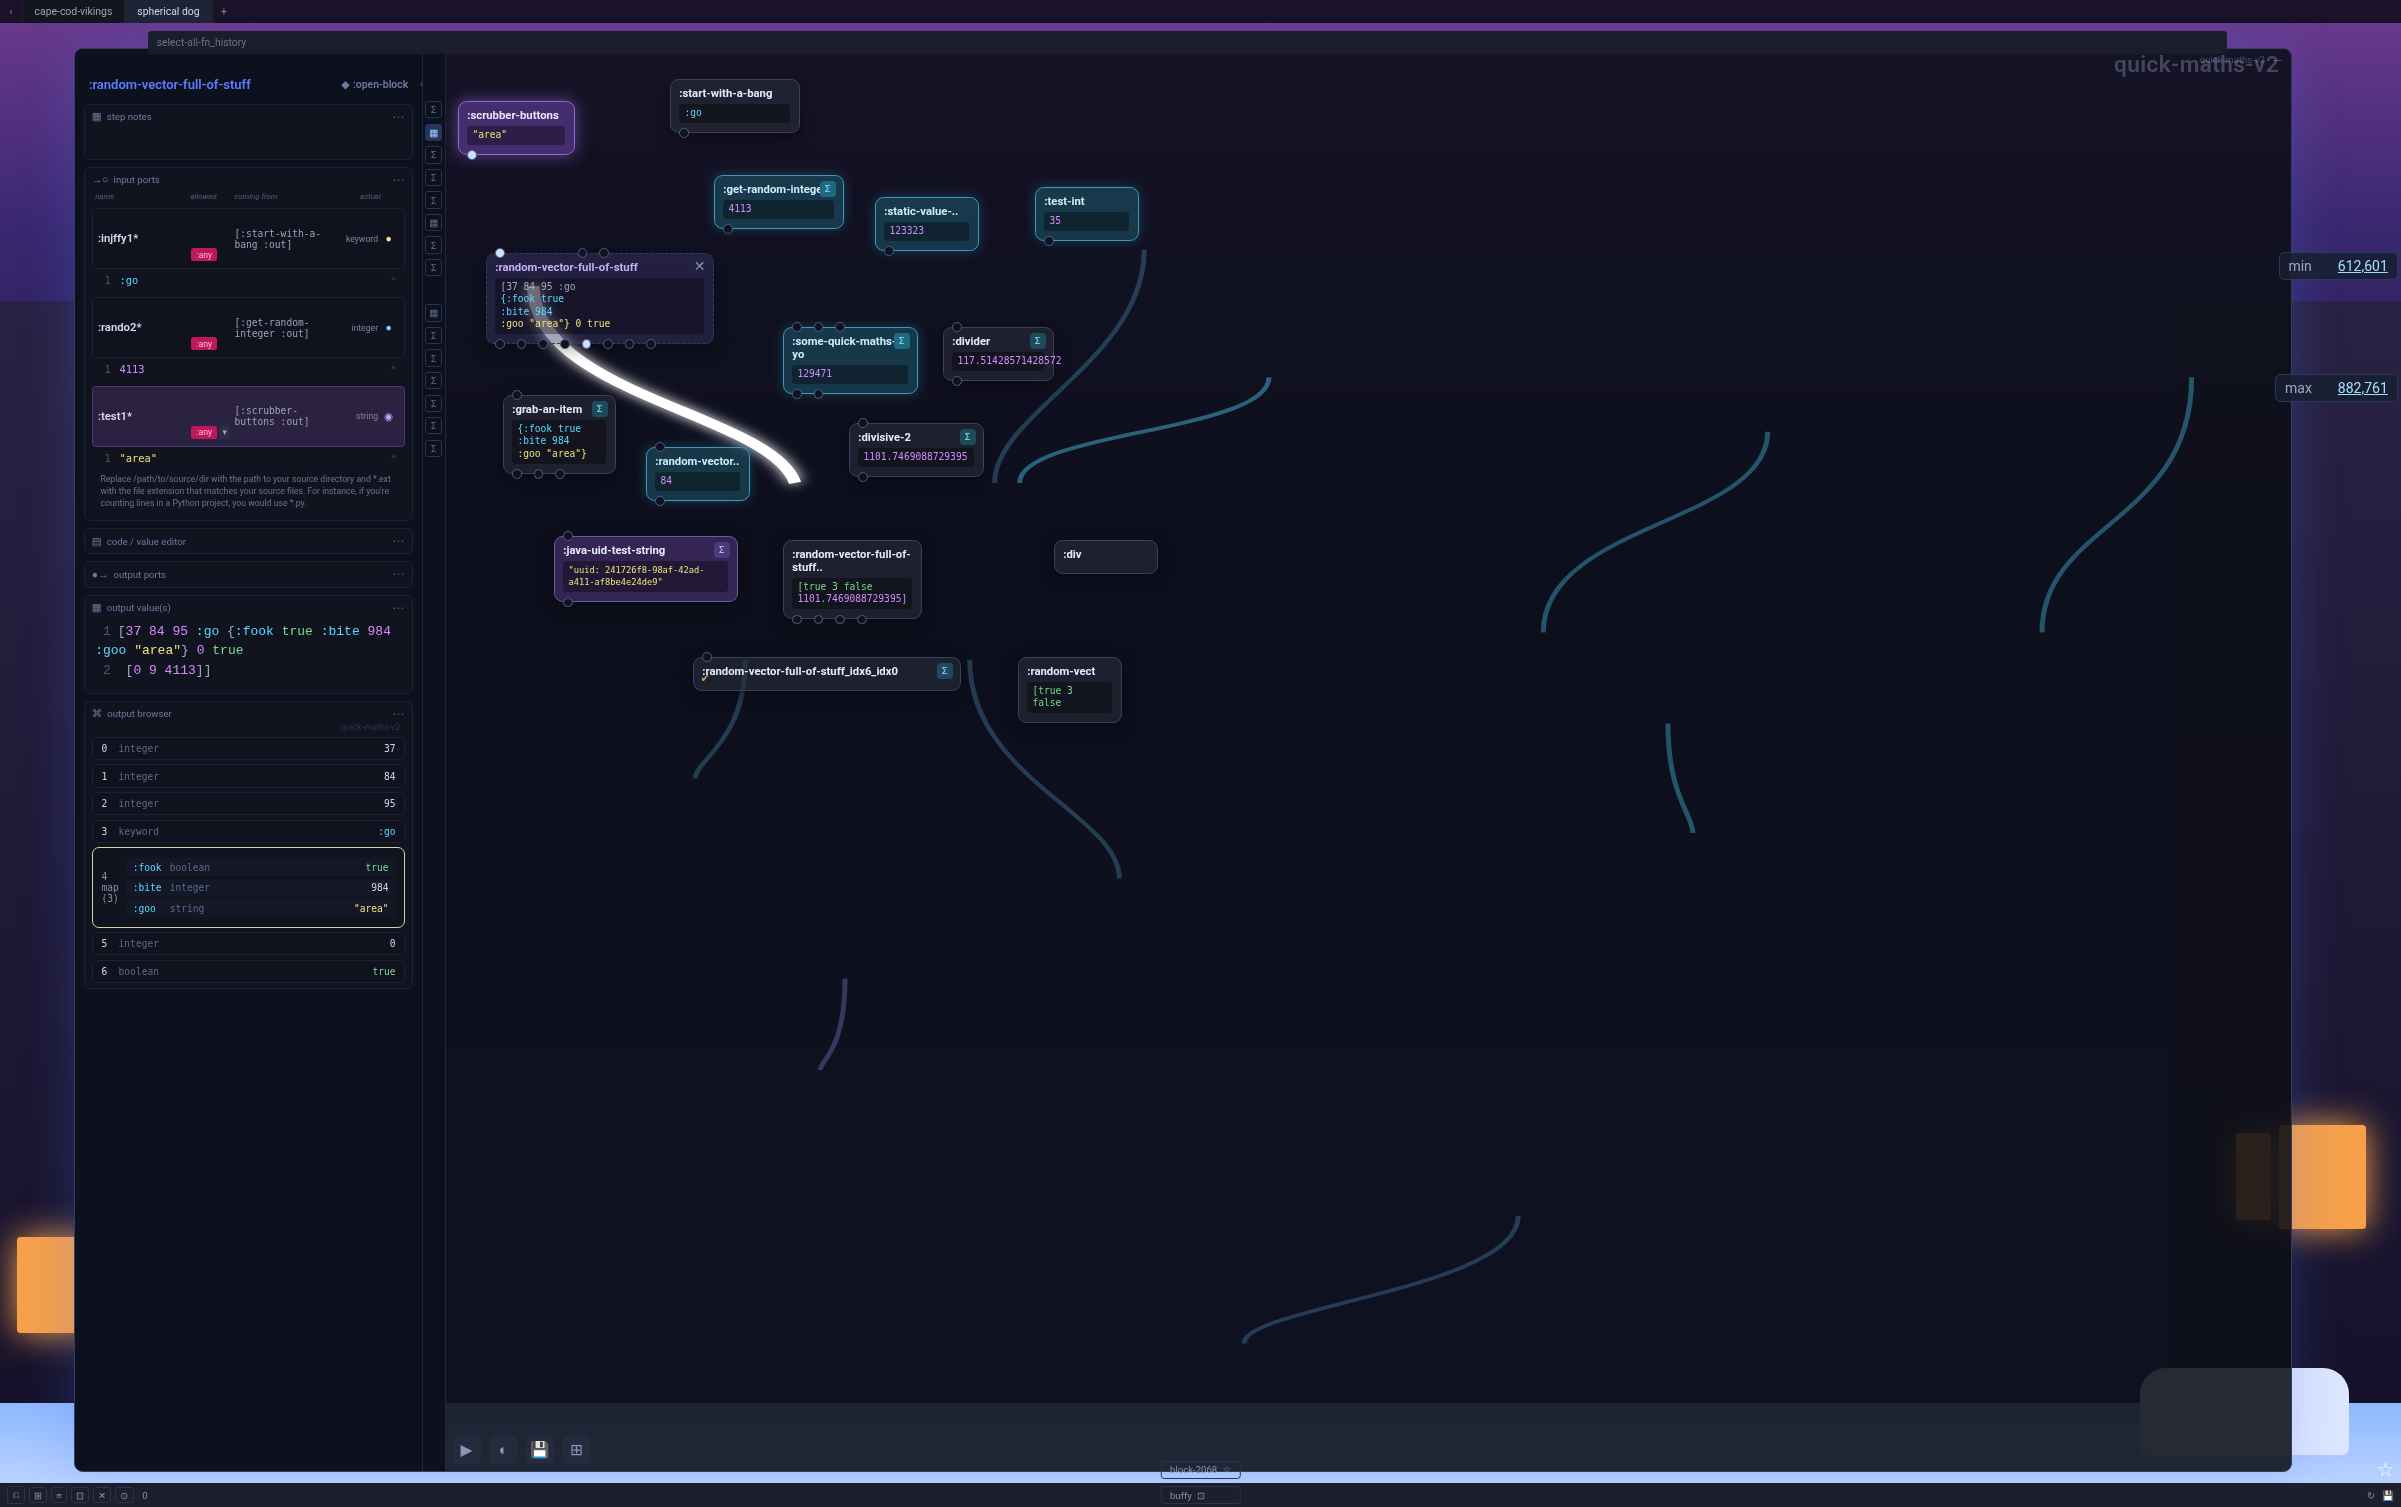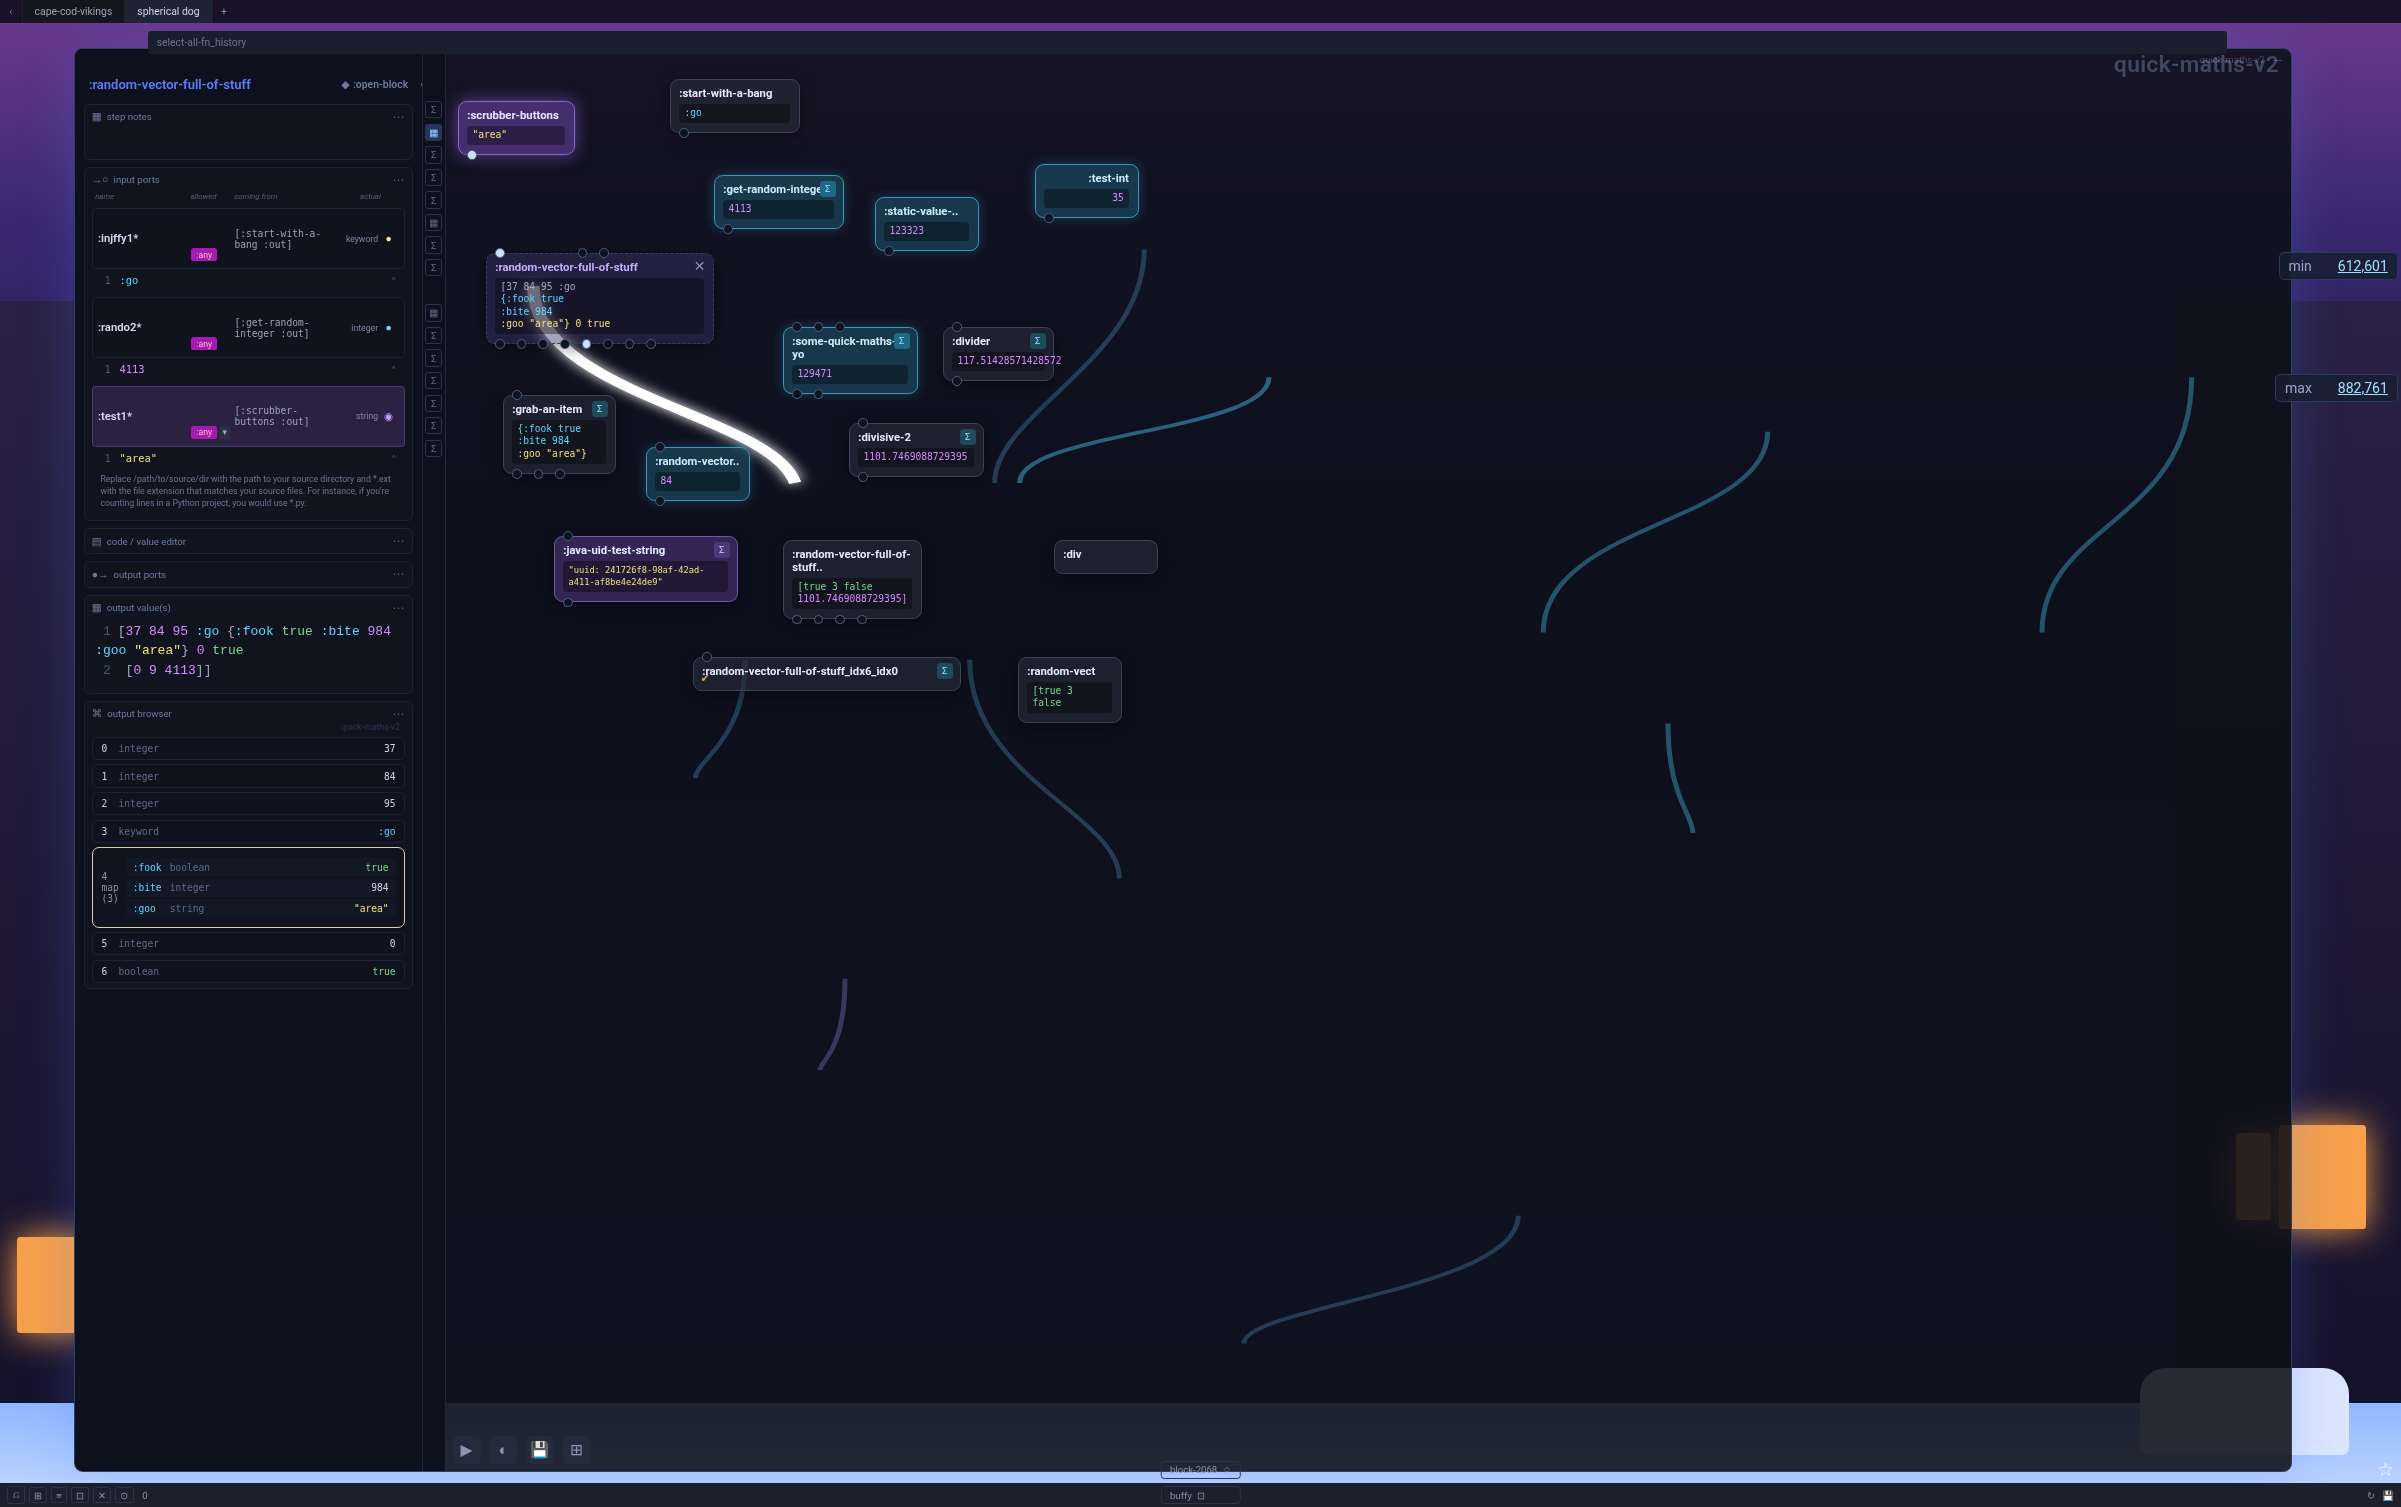--- a/index.html
+++ b/index.html
@@ -90,21 +90,21 @@
 
 .step-notes-body { height:29.6px; }
 
 
 .ports-head { display:grid; grid-template-columns:1.3fr 0.6fr 1.4fr 0.6fr 21px; font-size:7.8px; color:#555e78; padding:5.2px 3.5px 1.7px;font-style:italic; }
 .port-row { display:grid; grid-template-columns:1.3fr 0.6fr 1.4fr 0.6fr 21px; align-items:center;
   background:#10131e; border:0.9px solid #1a2238; border-radius:3.5px; padding:7px 5.2px; margin-top:5.2px; font-size:11.3px; }
 .port-row.sel { background:#2a2240; border-color:#4a3a7a; }
 .port-name { color:#d6dcf0; font-weight:600; }
 .chip { font-size:8.7px; padding:1.7px 5.2px; border-radius:2.6px; display:inline-block; }
-.chip-any { background:#a21caf; color:#ffbcc2;margin-top:32px; }
+.chip-any { background:#be185d; color:#ffbcc2;margin-top:32px; }
 .chip-drop { background:#2a2f44; color:#aab; margin-left:1.7px; padding:1.7px 3.5px; }
 .from-txt { font-size:9.6px; color:#9aa3b8; font-family:monospace; }
 .type-txt { font-size:8.7px; color:#7a86a6; text-align:right; }
 .bulb { color:#ffe48a; font-size:10.4px; text-align:center; }
 .bulb.cyan { color:#6ae0ff; }
 .bulb.viol { color:#c4a0ff; }
 
 .val-line { display:flex; gap:8.7px; font-family:monospace; font-size:10.4px; padding:5.2px 8.7px; align-items:center; }
 .val-line .ln { color:#4a5470; width:10.4px; text-align:right; }
 .val-line .kw { color:#5ad8ff; }
@@ -471,21 +471,21 @@
     </div>
 
     <div class="node cyan" style="left:429px; top:148px; width:85px;">
       <div class="n-title">:static-value-..</div>
       <div class="n-val"><span class="tok-num">123323</span></div>
       <div class="ports-bot">
           <span class="nport"></span>
         </div>
     </div>
 
-    <div class="node cyan" style="left:589px; top:115px; width:52px;text-align:right;">
+    <div class="node cyan" style="left:589px; top:138px; width:52px;">
       <div class="n-title">:test-int</div>
       <div class="n-val"><span class="tok-num">35</span></div>
       <div class="ports-bot">
           <span class="nport"></span>
         </div>
     </div>
 
     <div class="node dash" style="left:40px; top:204px; width:228px;">
       <div class="ports-top">
         <span class="nport on"></span>

